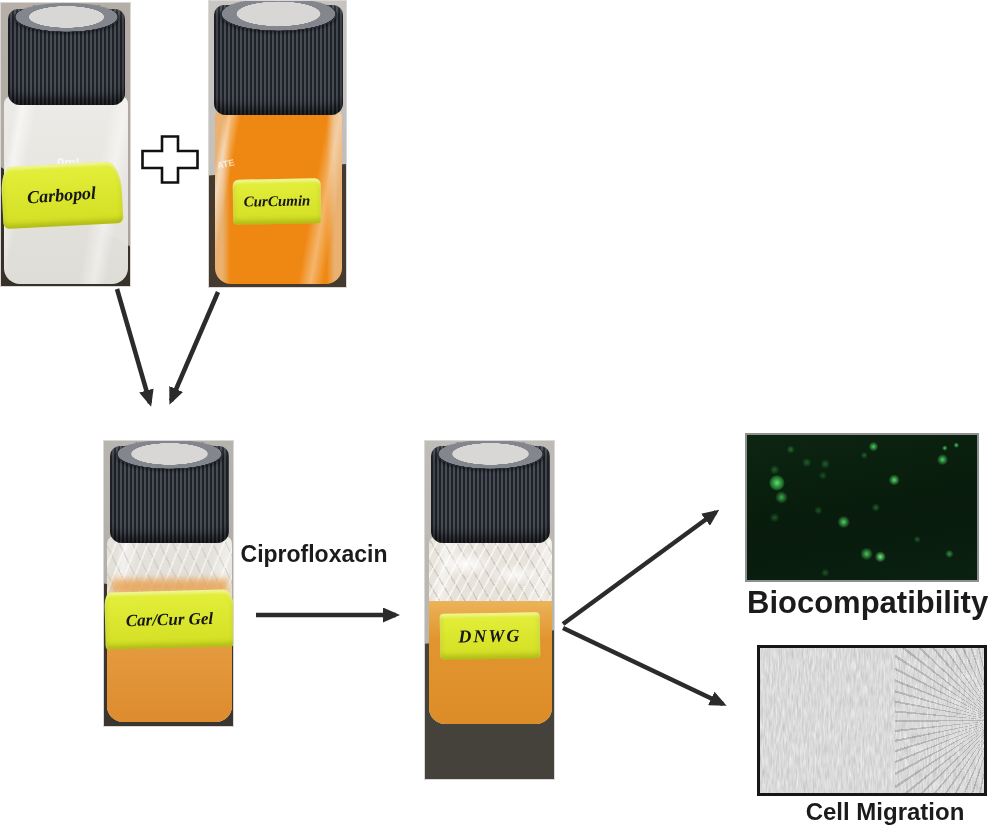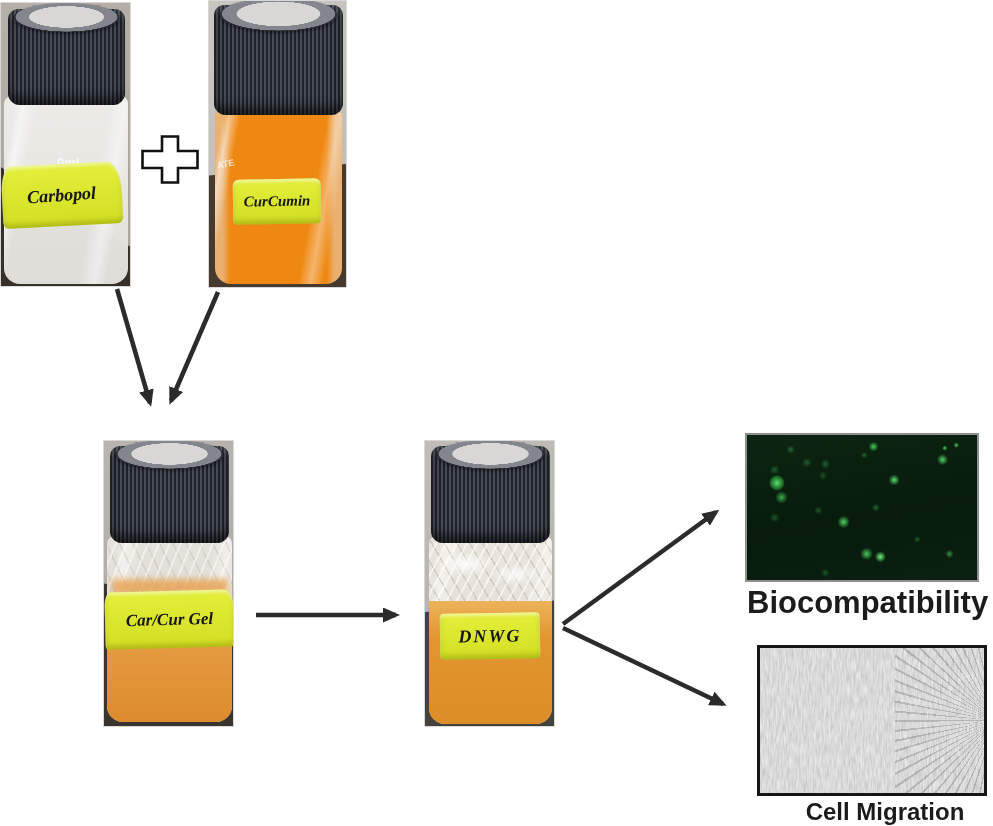--- a/index.html
+++ b/index.html
@@ -68,21 +68,21 @@
   #p3 .haze{position:absolute;left:8px;top:138px;width:116px;height:16px;background:#e8a04e;
        filter:blur(3px);opacity:.8;}
   #p3 .liquid{left:3px;top:205px;width:125px;height:76px;border-radius:0 0 16px 16px;
        background:linear-gradient(180deg,#e59a3f,#dd8c2e);}
   #p3 .vlabel{left:1px;top:150px;width:129px;height:57px;transform:rotate(-1.5deg);
        border-radius:6px 10px 4px 4px / 14px 18px 4px 4px;}
   #p3 .vlabel span{font-size:17px;}
   #p3 .cap{left:6px;top:5px;width:119px;height:97px;}
 
   
-  #p4{left:424px;top:440px;width:131px;height:287px;}
+  #p4{left:424px;top:440px;width:131px;height:340px;}
   #p4 .wall{background:linear-gradient(160deg,#c0bcb7,#b2aea8);}
   #p4 .table-surface{background:#45413b;clip-path:polygon(0 60%,100% 56%,100% 100%,0 100%);}
   #p4 .glass{left:4px;top:95px;width:123px;height:188px;
        background:linear-gradient(180deg,rgba(235,231,223,.97),rgba(228,222,212,.92));}
   #p4 .crinkle{left:4px;top:95px;width:123px;height:70px;border-radius:8px 8px 0 0;opacity:1;
        background:
          radial-gradient(ellipse 40px 18px at 30% 40%,rgba(255,255,255,.9),transparent 70%),
          radial-gradient(ellipse 36px 16px at 70% 55%,rgba(255,255,255,.8),transparent 70%),
          repeating-linear-gradient(118deg,rgba(255,255,255,.55) 0 2px,transparent 2px 9px),
          repeating-linear-gradient(60deg,rgba(185,178,166,.5) 0 1.5px,transparent 1.5px 11px);}
@@ -184,20 +184,21 @@
     <div class="haze"></div>
     <div class="liquid"></div>
     <div class="vlabel">
       <span>Car/Cur Gel</span>
     </div>
     <div class="cap">
         <div class="cap-top"></div>
       </div>
   </div>
 
+  <div class="reagent">Ciprofloxacin</div>
 
   <div class="photo" id="p4">
     <div class="wall"></div>
     <div class="table-surface"></div>
     <div class="glass"></div>
     <div class="crinkle"></div>
     <div class="liquid"></div>
     <div class="vlabel">
       <span>DNWG</span>
     </div>

